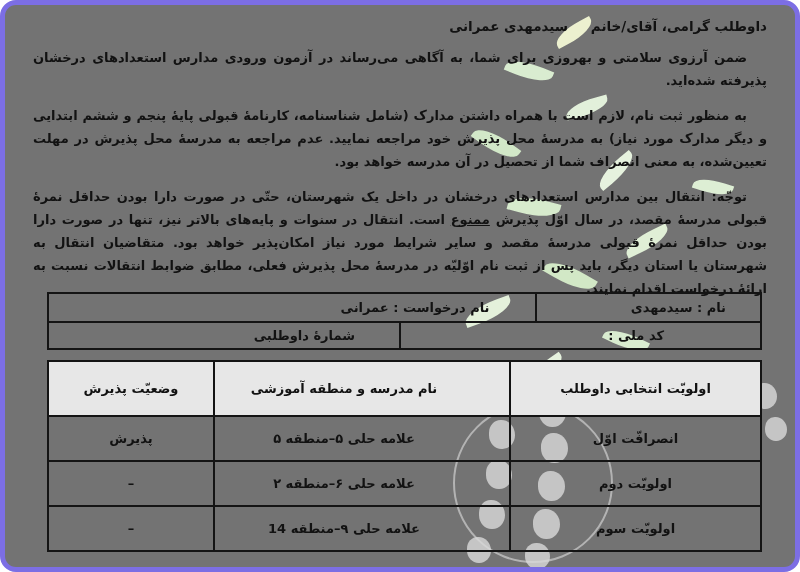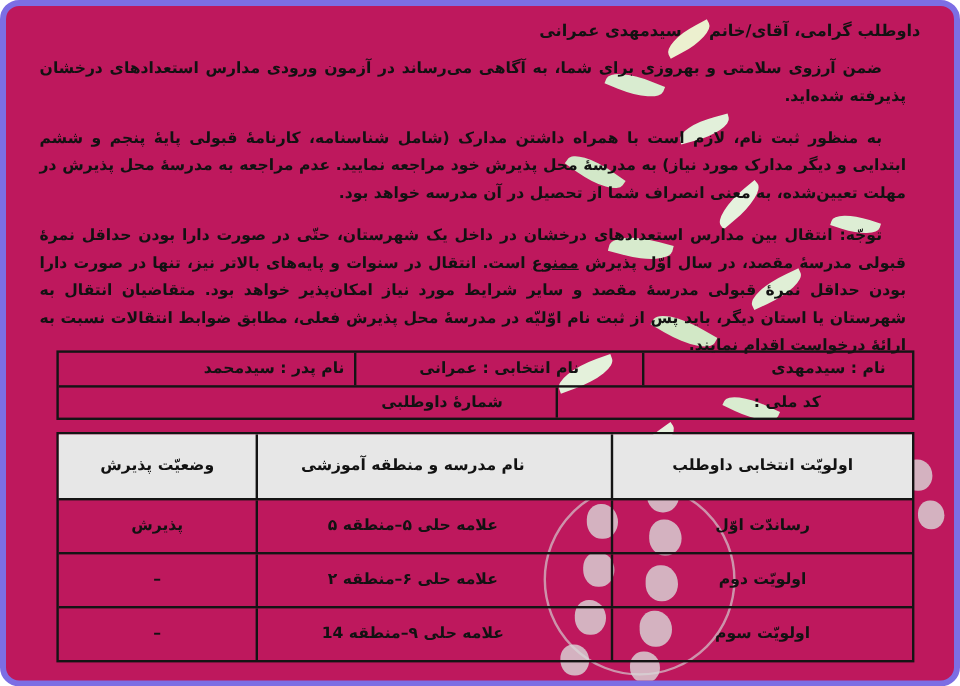--- a/index.html
+++ b/index.html
@@ -7,55 +7,55 @@
   body {
     width:800px; height:572px;
     background:#ffffff;
     font-family:"DejaVu Sans","Liberation Sans",sans-serif;
   }
   .page {
     position:relative;
     width:800px; height:572px;
     border:5px solid #7c6ee4;
     border-radius:16px;
-    background:#be185d;
+    background:#737373;
     overflow:hidden;
   }
   
   .wm-layer { position:absolute; inset:0; pointer-events:none; }
   .leaf { position:absolute; border-radius:75% 0 75% 0; }
   .wm-circle { position:absolute; border:2px solid #d6d6d6; border-radius:50%; opacity:.65; }
   .dot { position:absolute; background:#dadada; border-radius:46% 54% 50% 50%; opacity:.8; }
   
   .content { position:absolute; inset:0; direction:rtl; color:#121212; font-weight:bold; }
   .title-line { margin:13px 28px 0 28px; font-size:13.5px; text-align:right; }
   .title-line .name { margin-right:18px; }
   .para {
-    margin:12px 40px 0 28px;
+    margin:12px 28px 0 28px;
     font-size:13px; line-height:23px;
     text-align:justify; text-indent:20px;
   }
   .underline { text-decoration:underline; }
   
   .tbl {
     position:absolute; right:33px; width:715px;
     border:2px solid #141414; font-size:13px;
     background:transparent;
   }
   .info-table { top:287px; }
   .priority-table { top:355px; }
   .row { display:flex; }
   .row + .row { border-top:2px solid #141414; }
   .cell { display:flex; align-items:center; overflow:hidden; white-space:nowrap; }
   .cell:not(:last-child) { border-left:2px solid #141414; }
   .info-table .row { height:27px; }
-  .c-name      { width:225px; justify-content:flex-start; padding-right:22px; }
+  .c-name      { width:225px; justify-content:flex-start; padding-right:34px; }
   .c-family    { width:240px; justify-content:center; }
   .c-father    { flex:1; justify-content:flex-start; padding-right:8px; }
-  .c-code      { width:297px; justify-content:flex-start; padding-right:76px;text-align:right; }
+  .c-code      { width:361px; justify-content:flex-start; padding-right:96px;text-align:right; }
   .c-candidate { flex:1; justify-content:flex-start; padding-right:44px; }
   .prio-header { height:53px; background:#e7e7e7; }
   .prio-row    { height:45px; }
   .c-priority  { width:251px; justify-content:center;margin-left:36px; }
   .c-school    { width:260px; justify-content:center; }
   .c-status    { flex:1; justify-content:center;text-align:right; }
 </style>
 </head>
 <body>
 
@@ -98,37 +98,36 @@
 
     <p class="para">ضمن آرزوی سلامتی و بهروزی برای شما، به آگاهی می‌رساند در آزمون ورودی مدارس استعدادهای درخشان پذیرفته شده‌اید.</p>
 
     <p class="para">به منظور ثبت نام، لازم است با همراه داشتن مدارک (شامل شناسنامه، کارنامۀ قبولی پایۀ پنجم و ششم ابتدایی و دیگر مدارک مورد نیاز) به مدرسۀ محل پذیرش خود مراجعه نمایید. عدم مراجعه به مدرسۀ محل پذیرش در مهلت تعیین‌شده، به معنی انصراف شما از تحصیل در آن مدرسه خواهد بود.</p>
 
     <p class="para"><span>توجّه: انتقال بین مدارس استعدادهای درخشان در داخل یک شهرستان، حتّی در صورت دارا بودن حداقل نمرۀ قبولی مدرسۀ مقصد، در سال اوّل پذیرش </span><span class="underline">ممنوع</span><span> است. انتقال در سنوات و پایه‌های بالاتر نیز، تنها در صورت دارا بودن حداقل نمرۀ قبولی مدرسۀ مقصد و سایر شرایط مورد نیاز امکان‌پذیر خواهد بود. متقاضیان انتقال به شهرستان یا استان دیگر، باید پس از ثبت نام اوّلیّه در مدرسۀ محل پذیرش فعلی، مطابق ضوابط انتقالات نسبت به ارائۀ درخواست اقدام نمایند.</span></p>
 
     <div class="tbl info-table">
       <div class="row">
         <div class="cell c-name">نام : سیدمهدی</div>
-        <div class="cell c-family">نام انتخابی : عمرانی</div>
-        <div class="cell c-father">نام پدر : سیدمحمد</div>
+        <div class="cell c-family">نام درخواست : عمرانی</div>
       </div>
       <div class="row">
         <div class="cell c-code">کد ملی :</div>
         <div class="cell c-candidate">شمارۀ داوطلبی</div>
       </div>
     </div>
 
     <div class="tbl priority-table">
       <div class="row prio-header">
         <div class="cell c-priority">اولویّت انتخابی داوطلب</div>
         <div class="cell c-school">نام مدرسه و منطقه آموزشی</div>
         <div class="cell c-status">وضعیّت پذیرش</div>
       </div>
       <div class="row prio-row">
-        <div class="cell c-priority">رساندّت اوّل</div>
+        <div class="cell c-priority">انصرافّت اوّل</div>
         <div class="cell c-school">علامه حلی ۵–منطقه ۵</div>
         <div class="cell c-status">پذیرش</div>
       </div>
       <div class="row prio-row">
         <div class="cell c-priority">اولویّت دوم</div>
         <div class="cell c-school">علامه حلی ۶–منطقه ۲</div>
         <div class="cell c-status">–</div>
       </div>
       <div class="row prio-row">
         <div class="cell c-priority">اولویّت سوم</div>

